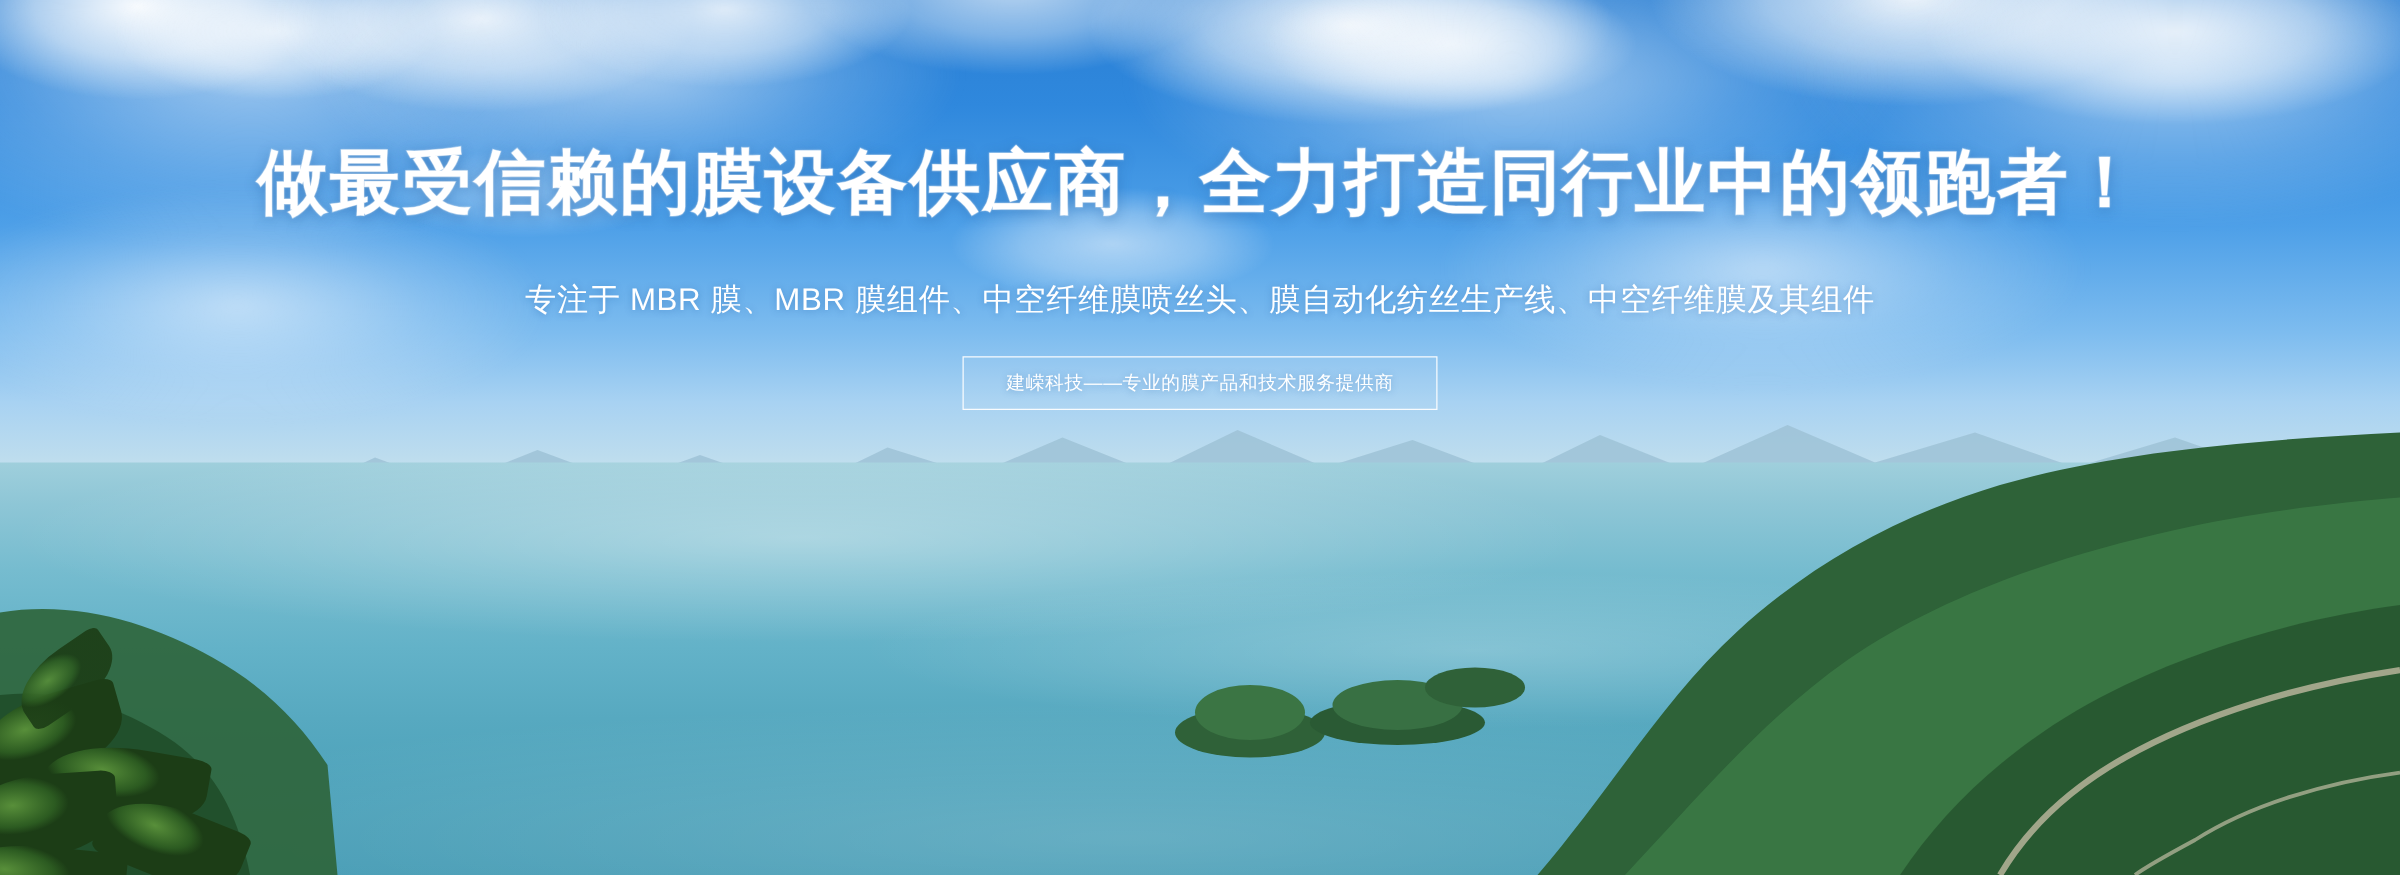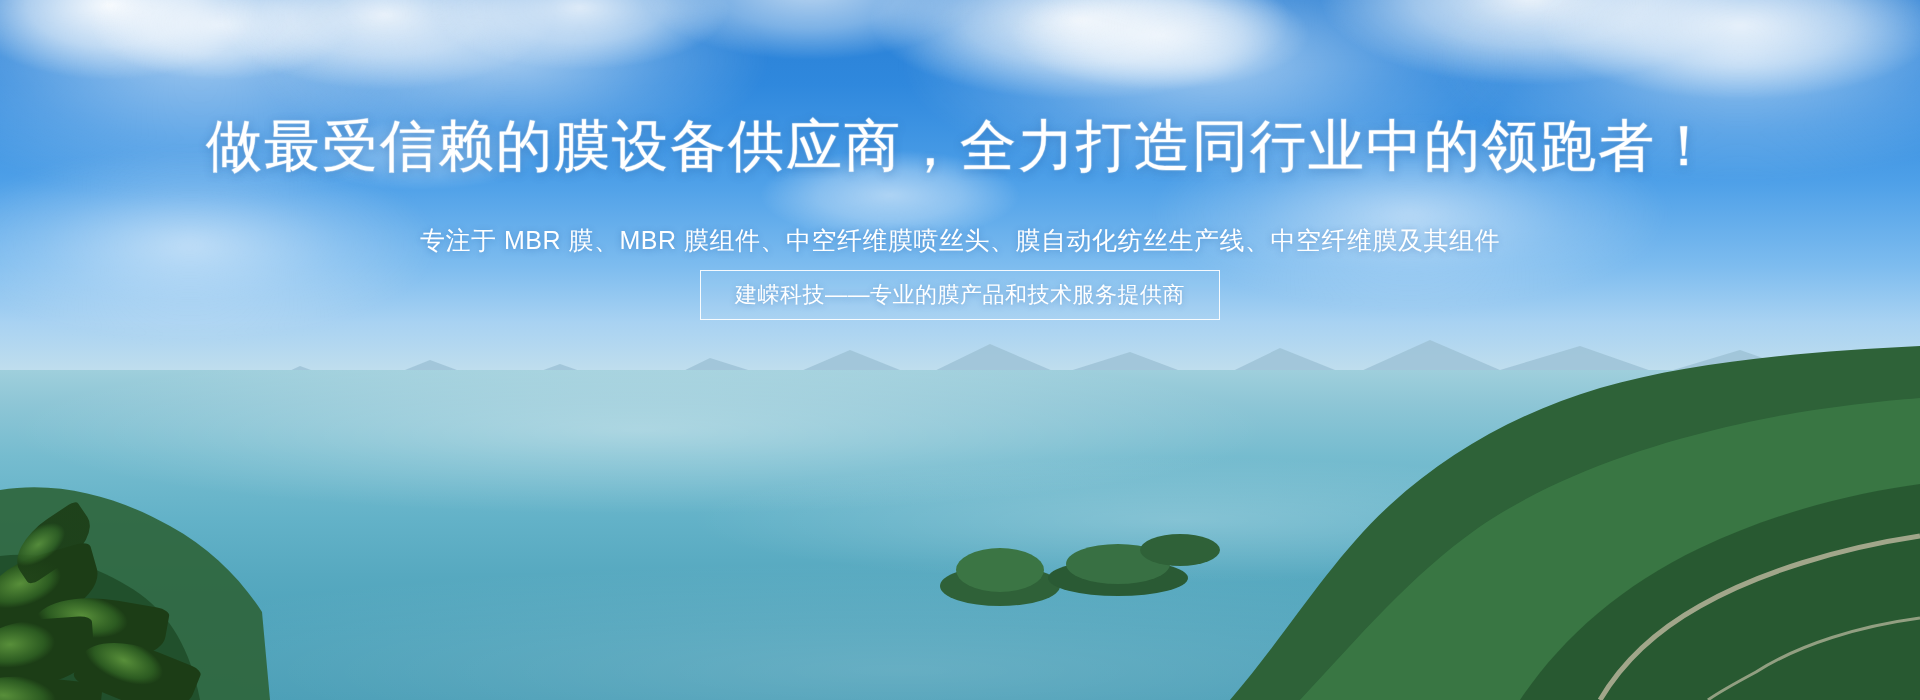--- a/index.html
+++ b/index.html
@@ -75,43 +75,43 @@
   .copy {
     position:absolute; left:0; top:0; width:1920px; height:700px;
     display:flex; flex-direction:column; align-items:center;
     pointer-events:none;
   }
 
   .headline {
     margin-top:118px;
     font-size:56px;
     line-height:1;
-    font-weight:normal;
+    font-weight:bold;
     color:#ffffff;
     letter-spacing:2px;
     white-space:nowrap;
     text-shadow:0 2px 10px rgba(30,90,160,.45), 0 0 2px rgba(255,255,255,.6);
     -webkit-text-stroke:1px rgba(255,255,255,.35);
   }
 
   .subhead {
     margin-top:54px;
     font-size:25px;
     line-height:1;
     color:#ffffff;
     letter-spacing:.5px;
     white-space:nowrap;
     text-shadow:0 1px 6px rgba(40,100,170,.45);
   }
 
   .tagline-box {
-    margin-top:17px;
+    margin-top:32px;
     border:1px solid rgba(255,255,255,.92);
     padding:13px 34px;
-    font-size:22px;
+    font-size:15px;
     line-height:1;
     color:#ffffff;
     letter-spacing:.5px;
     white-space:nowrap;
     text-shadow:0 1px 6px rgba(40,100,170,.40);
     background:rgba(255,255,255,.05);
   }
 </style>
 </head>
 <body>

